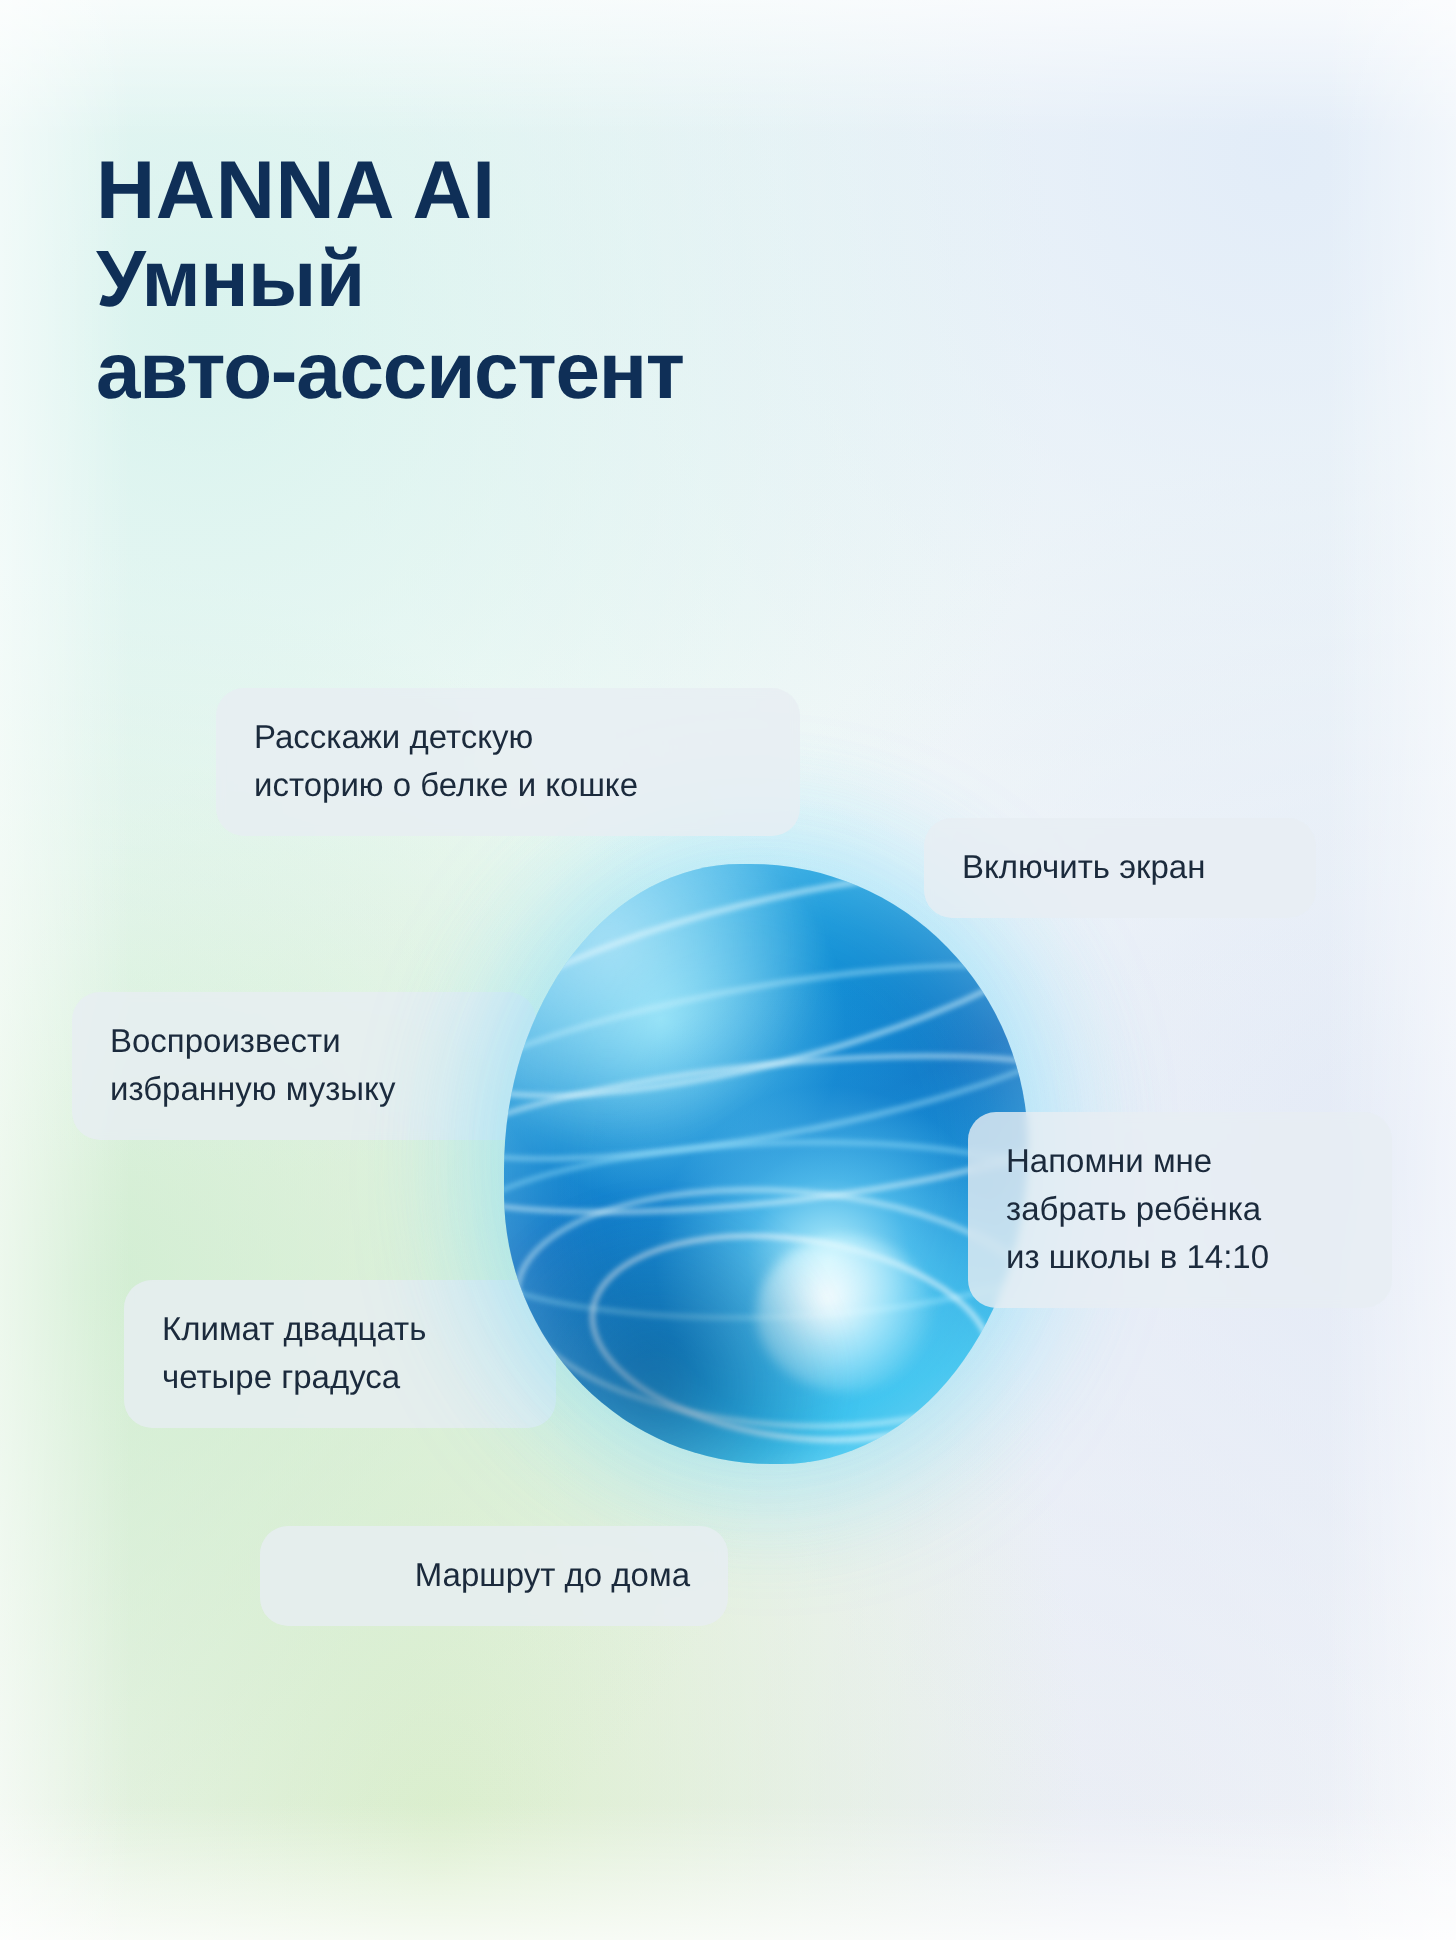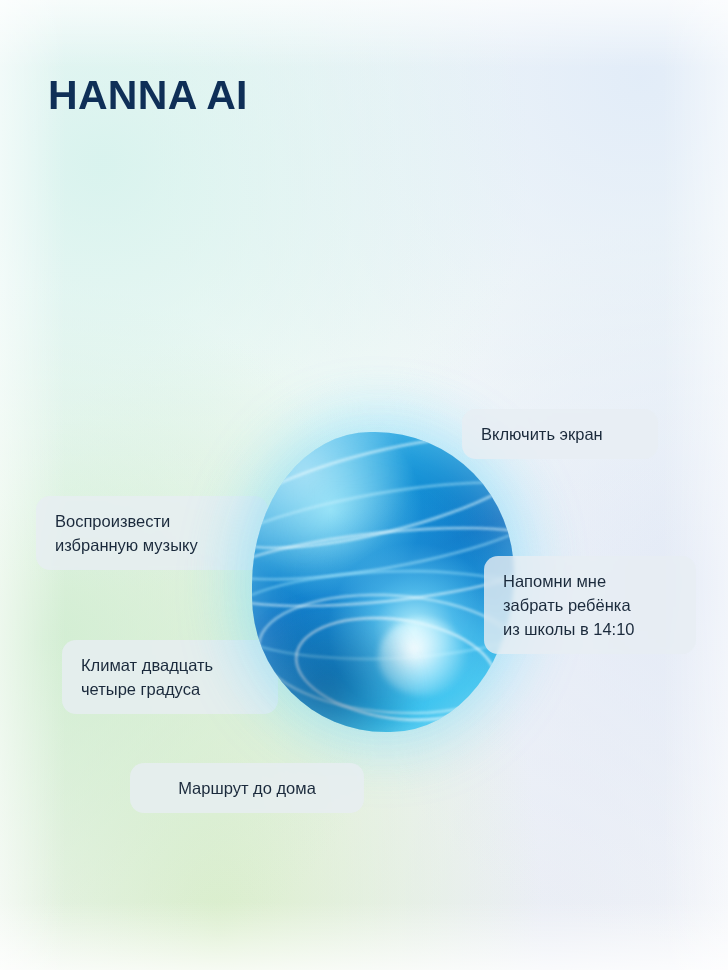--- a/index.html
+++ b/index.html
@@ -148,50 +148,56 @@
     padding: 13px 19px;
     backdrop-filter: blur(2px);
   }
   .chip span { display: block; white-space: pre-line; }
 
   .chip-story    { left: 108px; top: 344px; width: 292px; }
   .chip-screen   { left: 462px; top: 409px; width: 196px; }
   .chip-music    { left:  36px; top: 496px; width: 232px; }
   .chip-remind   { left: 484px; top: 556px; width: 212px; }
   .chip-climate  { left:  62px; top: 640px; width: 216px; }
-  .chip-route    { left: 130px; top: 763px; width: 234px; text-align: center; }
+  .chip-route    { left: 130px; top: 763px; width: 234px; text-align: right; }
   .chip-places   { left: 430px; top: 735px; width: 226px; }
 
   
   .chip-music, .chip-climate { z-index: 1; }
 </style>
 </head>
 <body>
 
 <div id="poster">
 
   <div class="headline">
     <span class="brand">HANNA AI</span>
+    <span class="sub1">Умный</span>
+    <span class="sub2">авто-ассистент</span>
   </div>
 
   <div class="orb-wrap">
     <div class="orb-glow"></div>
     <div class="orb">
       <div class="band b1"></div>
       <div class="band b2"></div>
       <div class="band b3"></div>
       <div class="band b4"></div>
       <div class="band b5"></div>
       <div class="band b6"></div>
       <div class="core"></div>
       <div class="sheen"></div>
       <div class="shade"></div>
     </div>
   </div>
 
+  <div class="chip chip-story">
+    <span>Расскажи детскую
+историю о белке и кошке</span>
+  </div>
 
   <div class="chip chip-screen">
     <span>Включить экран</span>
   </div>
 
   <div class="chip chip-music">
     <span>Воспроизвести
 избранную музыку</span>
   </div>
 

